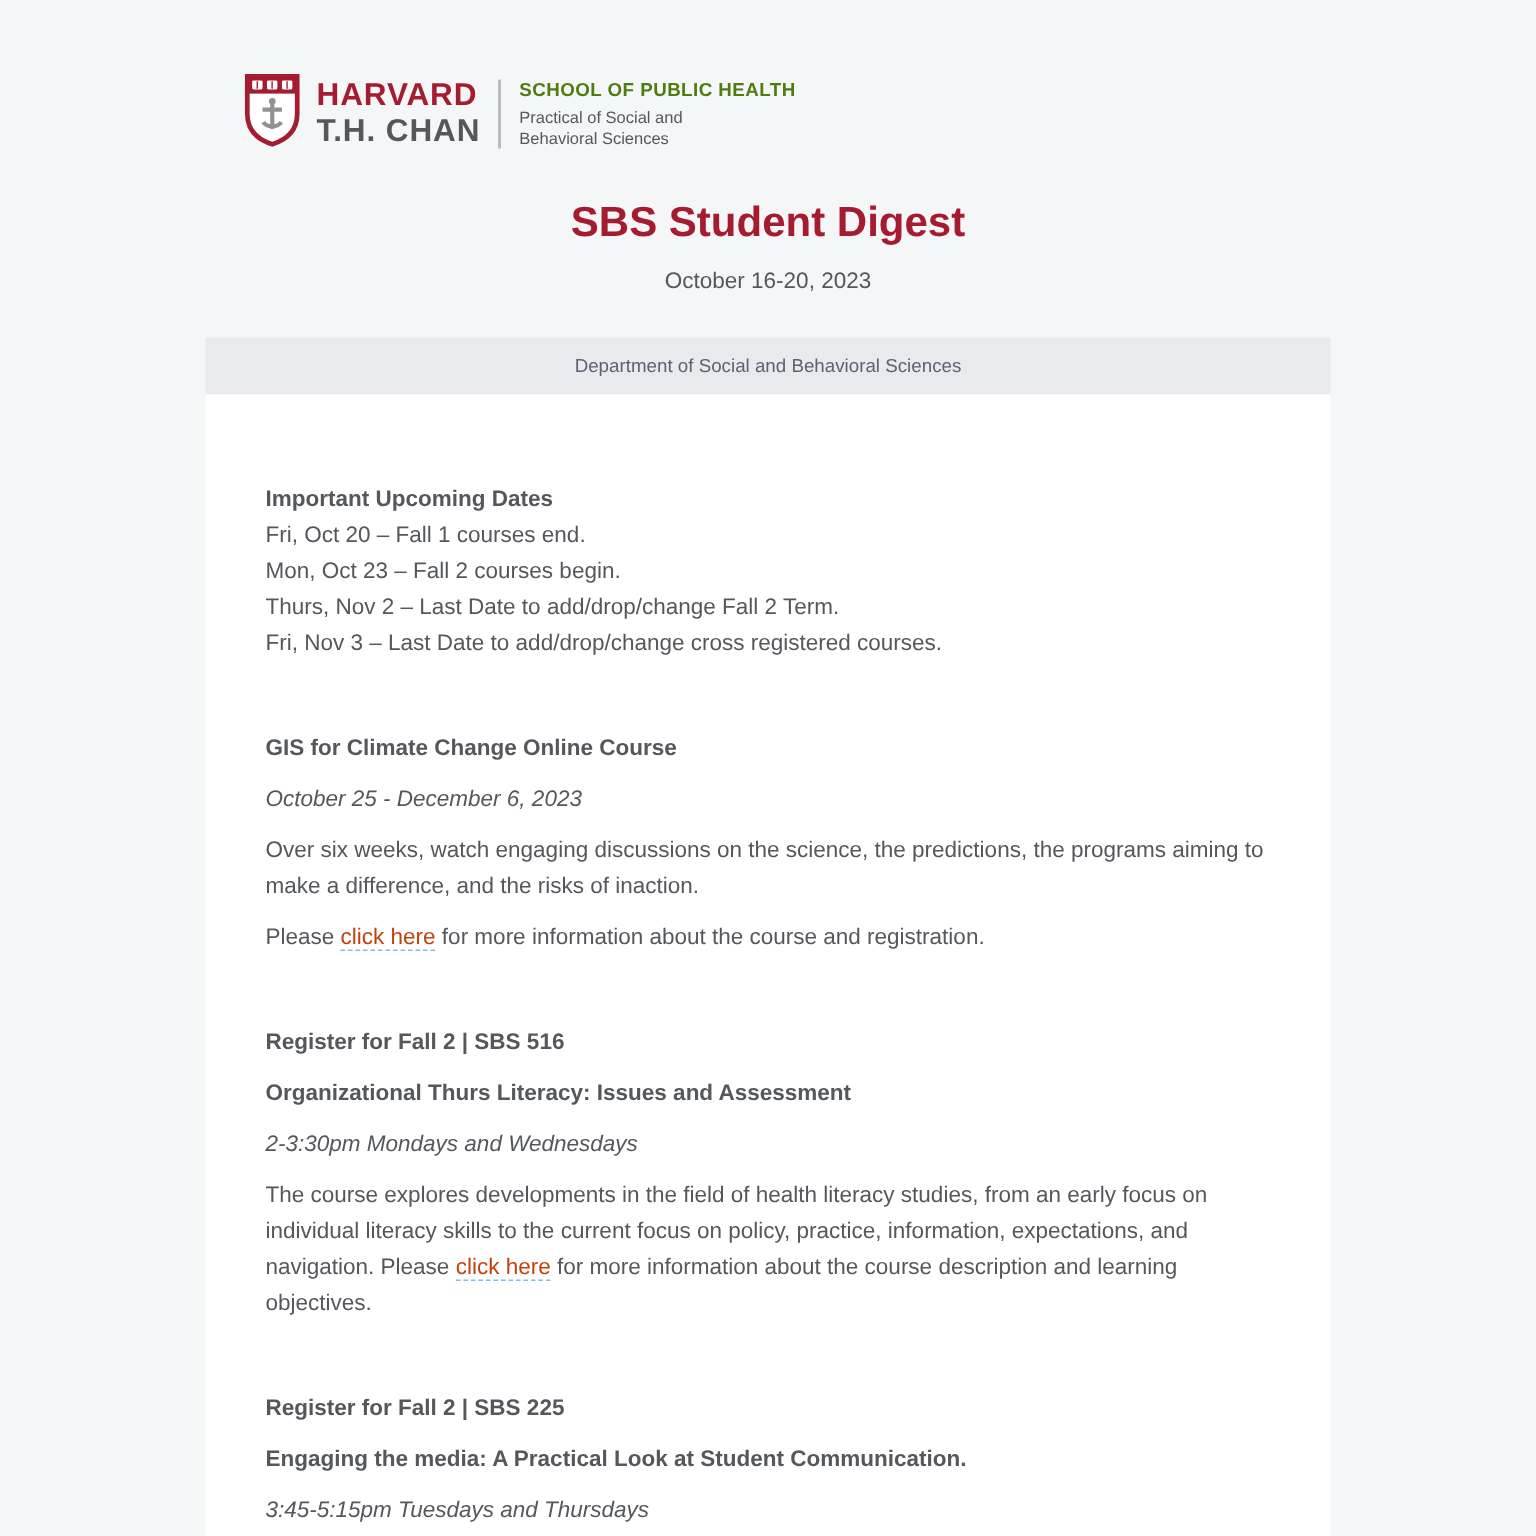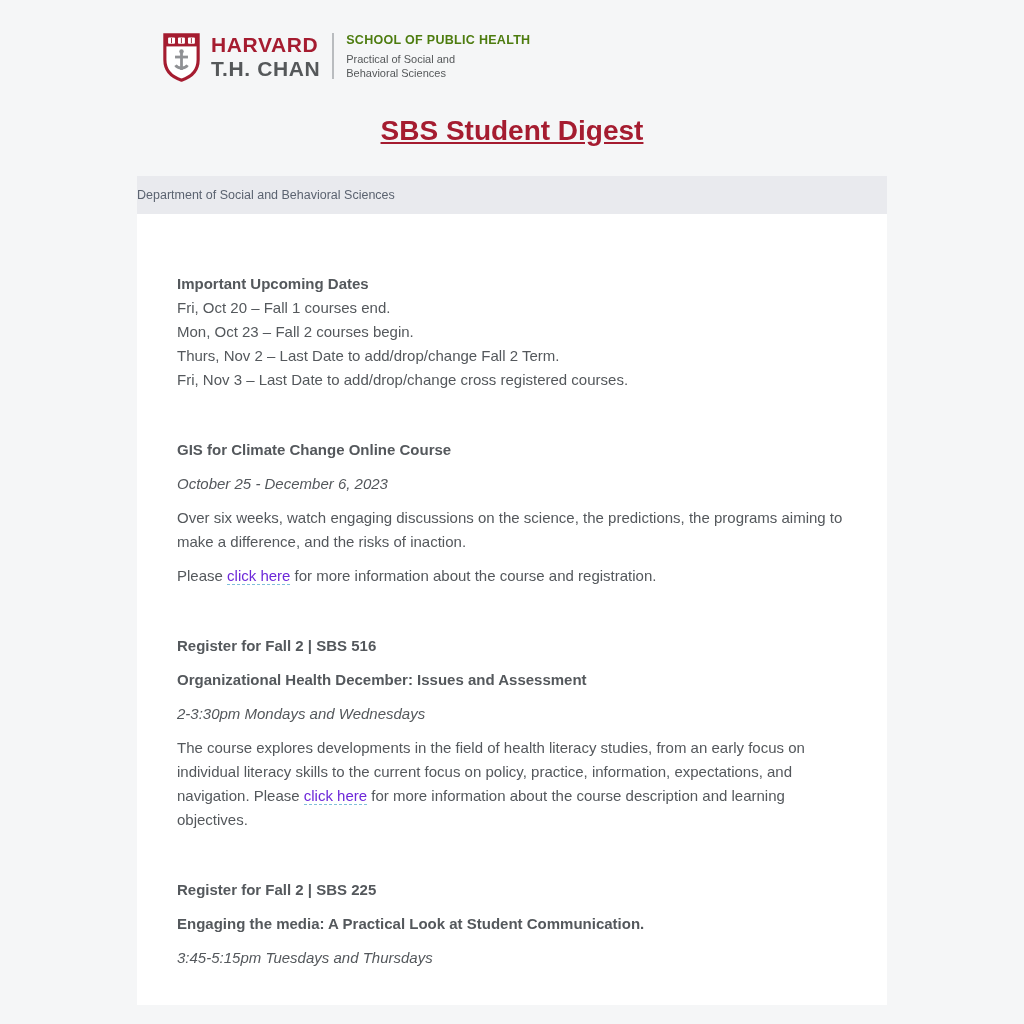--- a/index.html
+++ b/index.html
@@ -6,47 +6,47 @@
   html, body { width: 1024px; height: 1024px; overflow: hidden; }
   body {
     background: #f5f6f7;
     font-family: "Liberation Sans", sans-serif;
     color: #54585c;
   }
   .email-wrap { width: 750px; margin: 0 auto; }
 
   
   .header { padding-top: 33px; }
-  .logo { display: flex; align-items: flex-start; margin-left: 26px; }
+  .logo { display: flex; align-items: center; margin-left: 26px; margin-top: 16px; }
   .logo-shield { flex: 0 0 auto; margin-right: 11px; }
   .logo-wordmark { font-weight: bold; font-size: 21px; line-height: 24px; letter-spacing: 0.6px; }
   .logo-harvard { color: #a51c30; }
   .logo-chan { color: #55585a; }
   .logo-divider { width: 2px; height: 46px; background: #b9bcbf; margin: 0 12px; }
   .logo-school { color: #4d7c0f; font-weight: bold; font-size: 12.5px; letter-spacing: 0.3px; margin-bottom: 5px; }
   .logo-dept { color: #55585a; font-size: 11px; line-height: 14px; }
 
-  .digest-title { text-align: center; color: #a51c30; font-size: 28px; font-weight: bold; margin-top: 29px; text-decoration: underline; }
+  .digest-title { text-align: center; color: #a51c30; font-size: 28px; font-weight: bold; margin-top: 29px; }
   .digest-dates { text-align: center; color: #54585c; font-size: 15px; margin-top: 15px; }
 
   .banner {
-    background: #e9eaee; margin-top: 29px; 
+    background: #e9eaee; margin-top: 29px; text-align: center;
     padding: 12px 0; font-size: 12.5px; color: #5b6370;
   }
 
   
   .content { background: #ffffff; padding: 58px 40px 30px 40px; min-height: 791px; }
   .section-heading { color: #a51c30; font-size: 20px; font-weight: bold; margin-bottom: 12px; }
   .line, .para { font-size: 15px; line-height: 24px; }
   .bold { font-weight: bold; }
   .italic { font-style: italic; }
   .course-block { margin-top: 46px; }
   .course-block > div + div, .course-block > p + p, .course-block > * + * { margin-top: 10px; }
   a.inline-link {
-    color: #6d28d9; text-decoration: none;
+    color: #c2410c; text-decoration: none;
     border-bottom: 1.5px dashed #7fc0da; cursor: pointer;
   }
 </style>
 </head>
 <body>
 
 <div class="email-wrap">
 
   <div class="header">
     <div class="logo">
@@ -74,20 +74,21 @@
       </div>
       <div class="logo-divider"></div>
       <div>
         <div class="logo-school">SCHOOL OF PUBLIC HEALTH</div>
         <div class="logo-dept">Practical of Social and</div>
         <div class="logo-dept">Behavioral Sciences</div>
       </div>
     </div>
 
     <div class="digest-title">SBS Student Digest</div>
+    <div class="digest-dates">October 16-20, 2023</div>
   </div>
 
   <div class="banner">Department of Social and Behavioral Sciences</div>
 
   <div class="content">
 
 
     <div>
       <div class="line bold">Important Upcoming Dates</div>
       <div class="line">Fri, Oct 20 – Fall 1 courses end.</div>
@@ -100,21 +101,21 @@
       <div class="line bold">GIS for Climate Change Online Course</div>
       <div class="line italic">October 25 - December 6, 2023</div>
       <p class="para">Over six weeks, watch engaging discussions on the science, the predictions, the programs aiming to make a difference, and the risks of inaction.</p>
       <p class="para">
         <span>Please </span><a class="inline-link">click here</a><span> for more information about the course and registration.</span>
       </p>
     </div>
 
     <div class="course-block">
       <div class="line bold">Register for Fall 2 | SBS 516</div>
-      <div class="line bold">Organizational Health December: Issues and Assessment</div>
+      <div class="line bold">Organizational Thurs Literacy: Issues and Assessment</div>
       <div class="line italic">2-3:30pm Mondays and Wednesdays</div>
       <p class="para">
         <span>The course explores developments in the field of health literacy studies, from an early focus on individual literacy skills to the current focus on policy, practice, information, expectations, and navigation. Please </span><a class="inline-link">click here</a><span> for more information about the course description and learning objectives.</span>
       </p>
     </div>
 
     <div class="course-block">
       <div class="line bold">Register for Fall 2 | SBS 225</div>
       <div class="line bold">Engaging the media: A Practical Look at Student Communication.</div>
       <div class="line italic">3:45-5:15pm Tuesdays and Thursdays</div>

